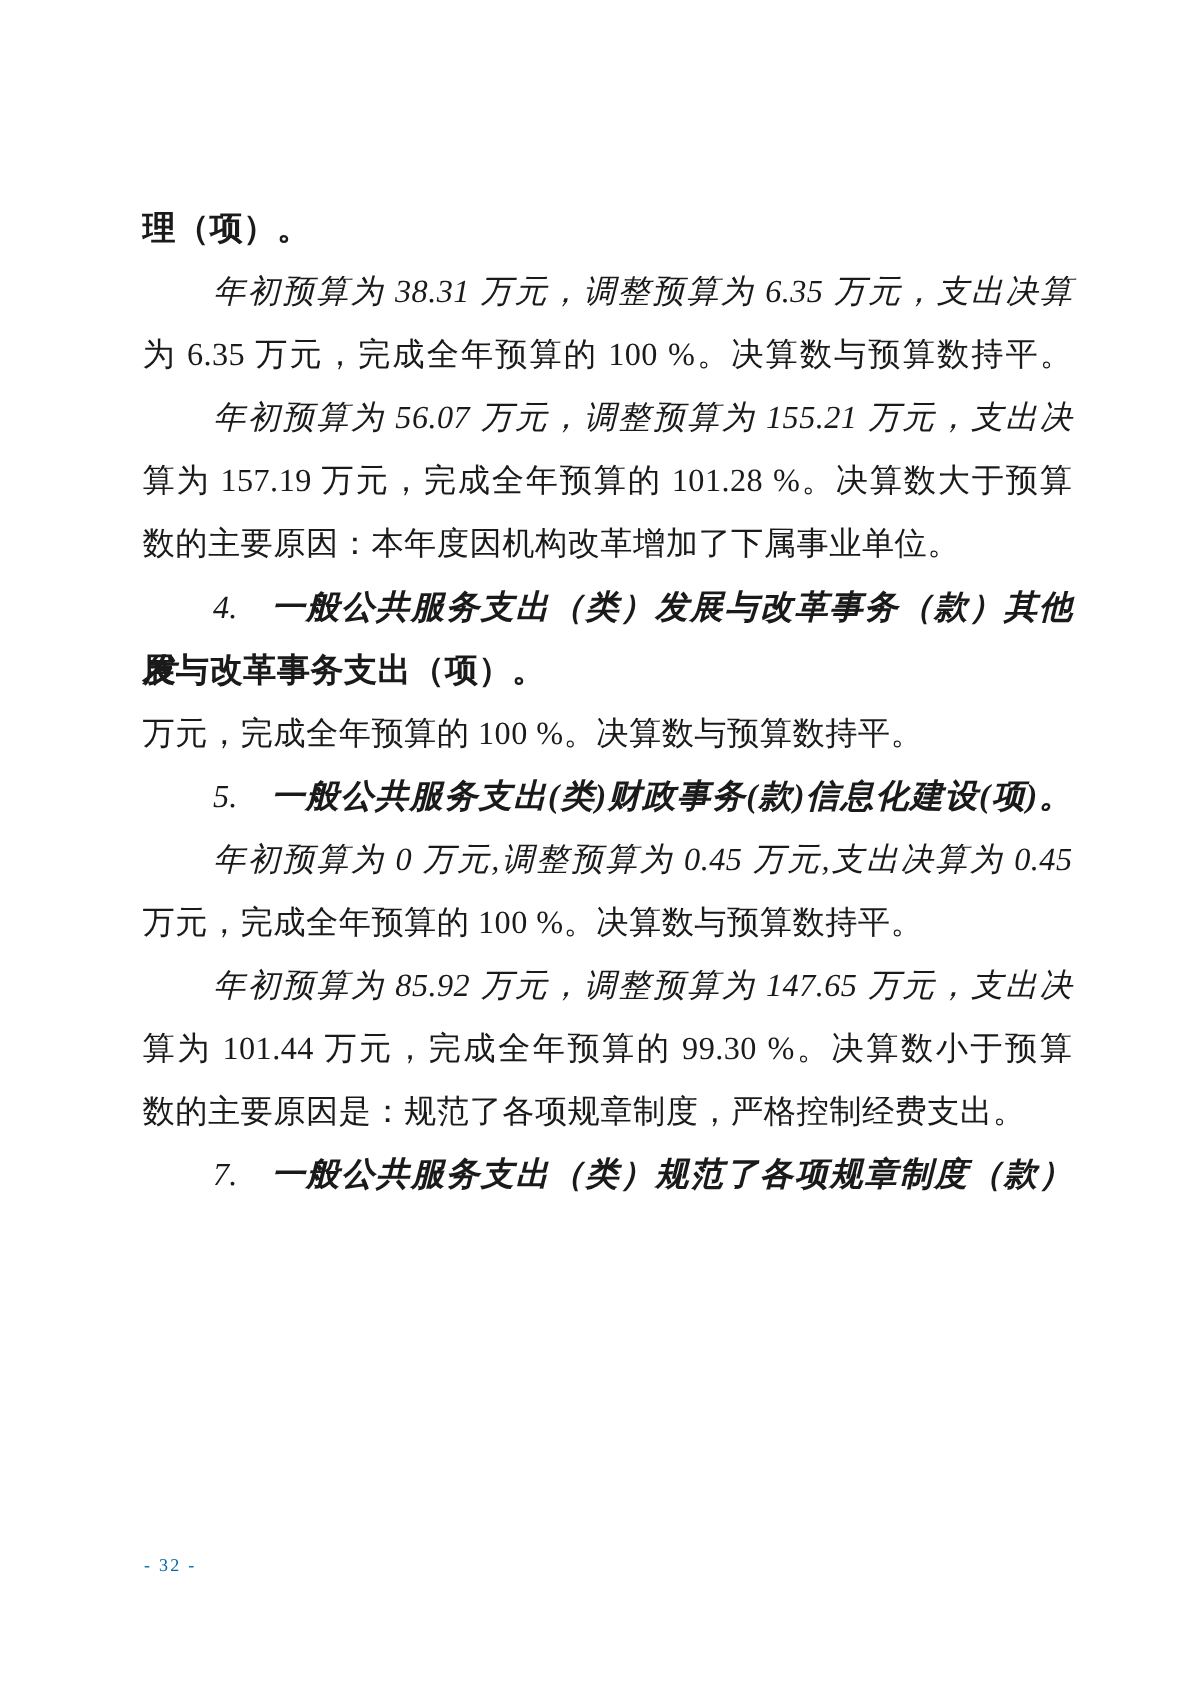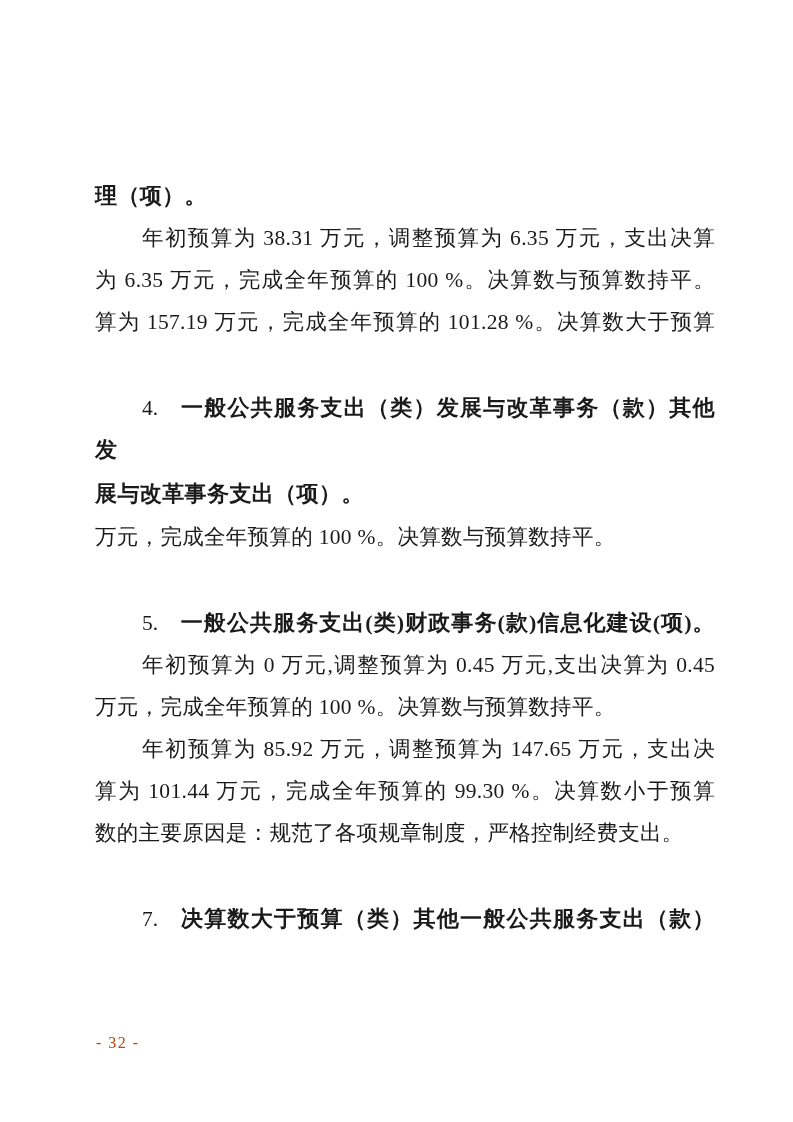--- a/index.html
+++ b/index.html
@@ -34,58 +34,60 @@
     white-space: normal;
     text-align: justify;
     text-align-last: justify;
   }
   .line.ind {
     padding-left: 47px;
   }
   .line.ind.fill {
     padding-left: 0;
     text-indent: 47px;
+    font-style: italic;
   }
   .line.hd {
     font-weight: bold;
     font-size: 22px;
     letter-spacing: 0.4px;
-    margin-top: 44px;
   }
   .line .num {
     font-weight: normal;
     font-size: 21.5px;
     margin-right: 22px;
     letter-spacing: 0;
   }
   .footer {
     position: absolute;
     left: 96px;
     top: 1033px;
-    font-size: 16px;
+    font-size: 12px;
     line-height: 20px;
-    color: #c2410c;
+    color: #0369a1;
     letter-spacing: 1.5px;
     font-family: "Liberation Serif", "DejaVu Serif", serif;
   }
 </style>
 </head>
 <body>
 
 <div class="page">
   <div class="text-content">
       <div class="line hd">理（项）。</div>
       <div class="line ind fill">年初预算为 38.31 万元，调整预算为 6.35 万元，支出决算</div>
       <div class="line fill">为 6.35 万元，完成全年预算的 100 %。决算数与预算数持平。</div>
+      <div class="line ind fill">年初预算为 56.07 万元，调整预算为 155.21 万元，支出决</div>
       <div class="line fill">算为 157.19 万元，完成全年预算的 101.28 %。决算数大于预算</div>
+      <div class="line">数的主要原因：本年度因机构改革增加了下属事业单位。</div>
       <div class="line hd ind fill"><span class="num">4.</span><span>一般公共服务支出（类）发展与改革事务（款）其他发</span></div>
       <div class="line hd">展与改革事务支出（项）。</div>
       <div class="line">万元，完成全年预算的 100 %。决算数与预算数持平。</div>
       <div class="line hd ind fill"><span class="num">5.</span><span>一般公共服务支出(类)财政事务(款)信息化建设(项)。</span></div>
       <div class="line ind fill">年初预算为 0 万元,调整预算为 0.45 万元,支出决算为 0.45</div>
       <div class="line">万元，完成全年预算的 100 %。决算数与预算数持平。</div>
       <div class="line ind fill">年初预算为 85.92 万元，调整预算为 147.65 万元，支出决</div>
       <div class="line fill">算为 101.44 万元，完成全年预算的 99.30 %。决算数小于预算</div>
       <div class="line">数的主要原因是：规范了各项规章制度，严格控制经费支出。</div>
-      <div class="line hd ind fill"><span class="num">7.</span><span>决算数大于预算（类）其他一般公共服务支出（款）</span></div>
+      <div class="line hd ind fill"><span class="num">7.</span><span>一般公共服务支出（类）规范了各项规章制度（款）</span></div>
     </div>
   <div class="footer">- 32 -</div>
 </div>
 
 </body></html>

